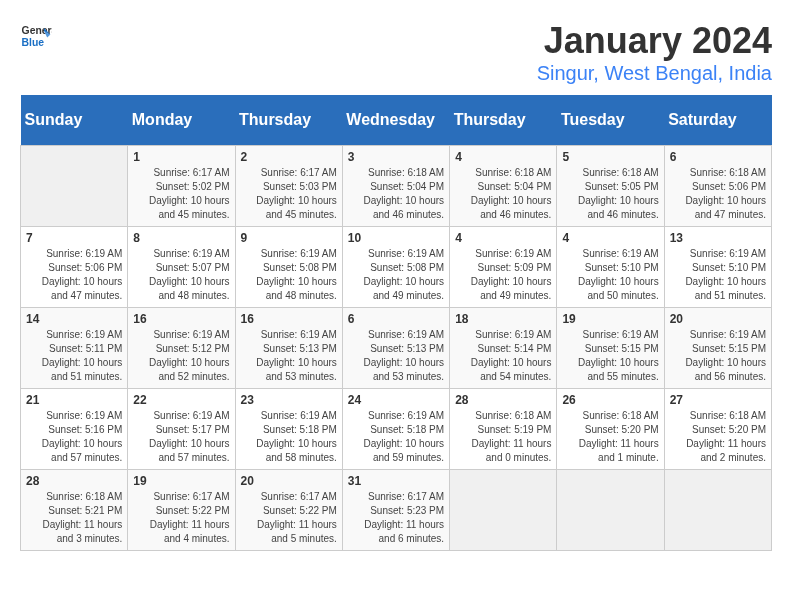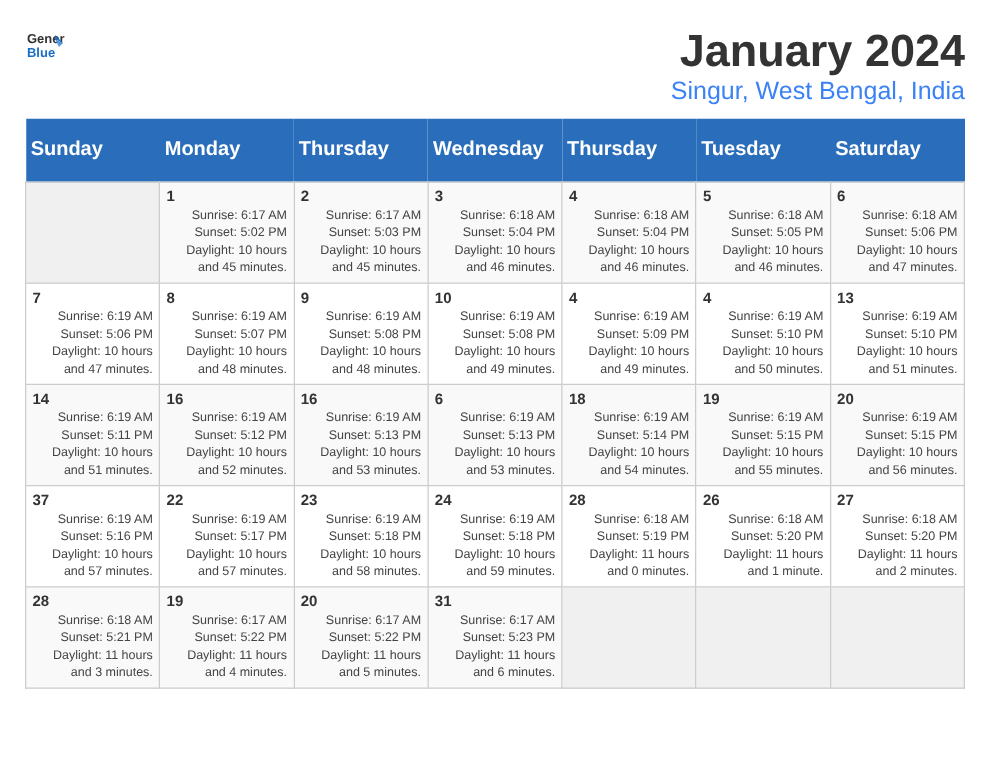--- a/index.html
+++ b/index.html
@@ -255,21 +255,21 @@
         <td>
           <span class="day-number">20</span>
           <div class="day-info" style="white-space: pre-line;">Sunrise: 6:19 AM
 Sunset: 5:15 PM
 Daylight: 10 hours
 and 56 minutes.</div>
         </td>
       </tr>
       <tr>
         <td>
-          <span class="day-number">37</span>
+          <span class="day-number">21</span>
           <div class="day-info" style="white-space: pre-line;">Sunrise: 6:19 AM
 Sunset: 5:16 PM
 Daylight: 10 hours
 and 57 minutes.</div>
         </td>
         <td>
           <span class="day-number">22</span>
           <div class="day-info" style="white-space: pre-line;">Sunrise: 6:19 AM
 Sunset: 5:17 PM
 Daylight: 10 hours

